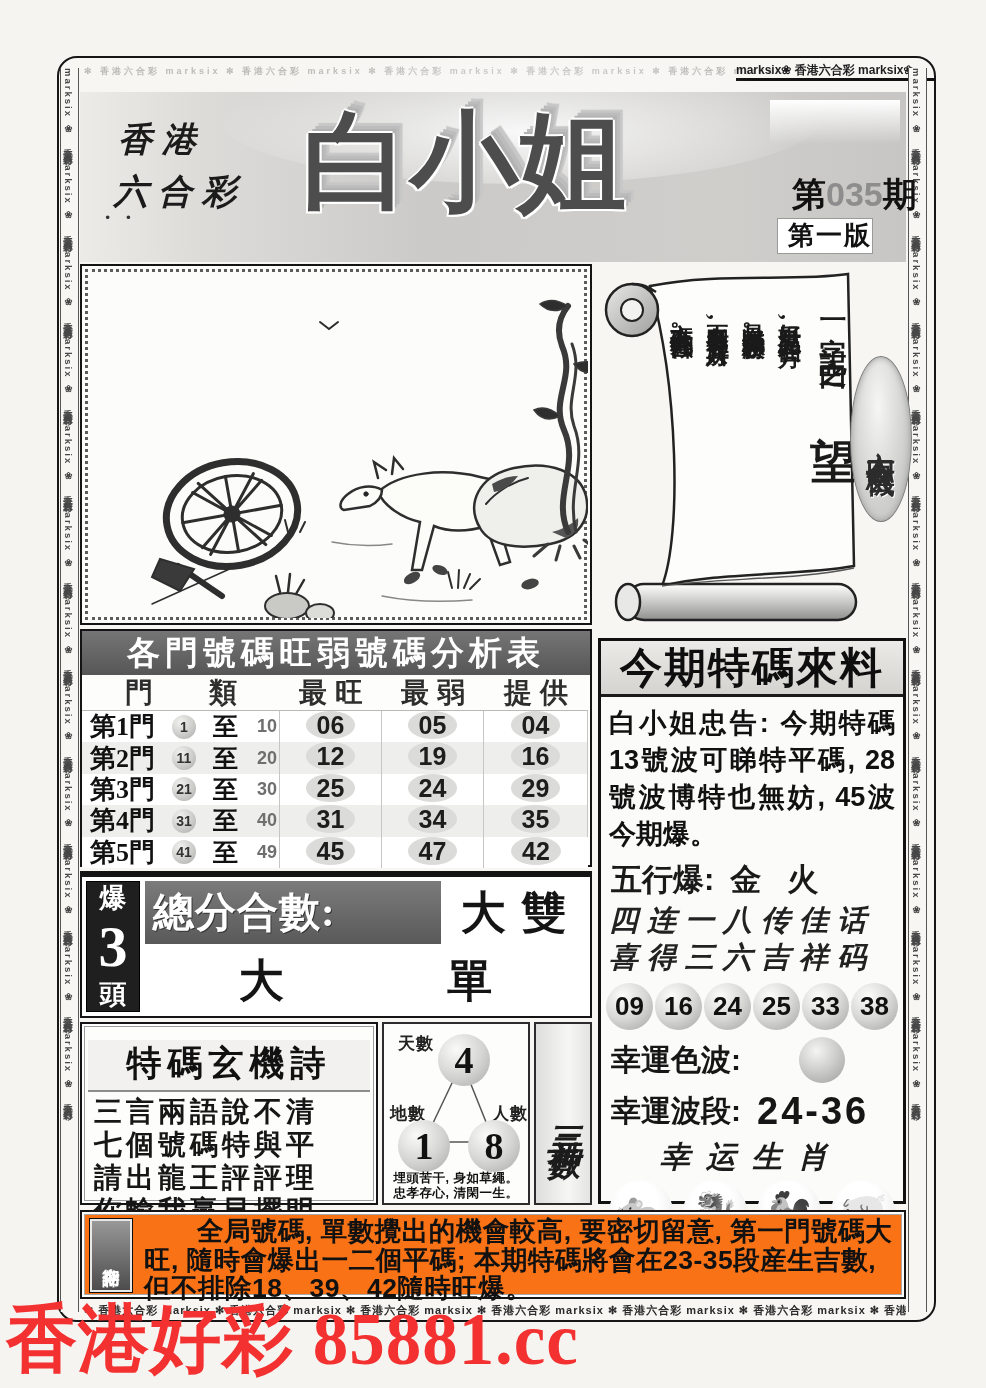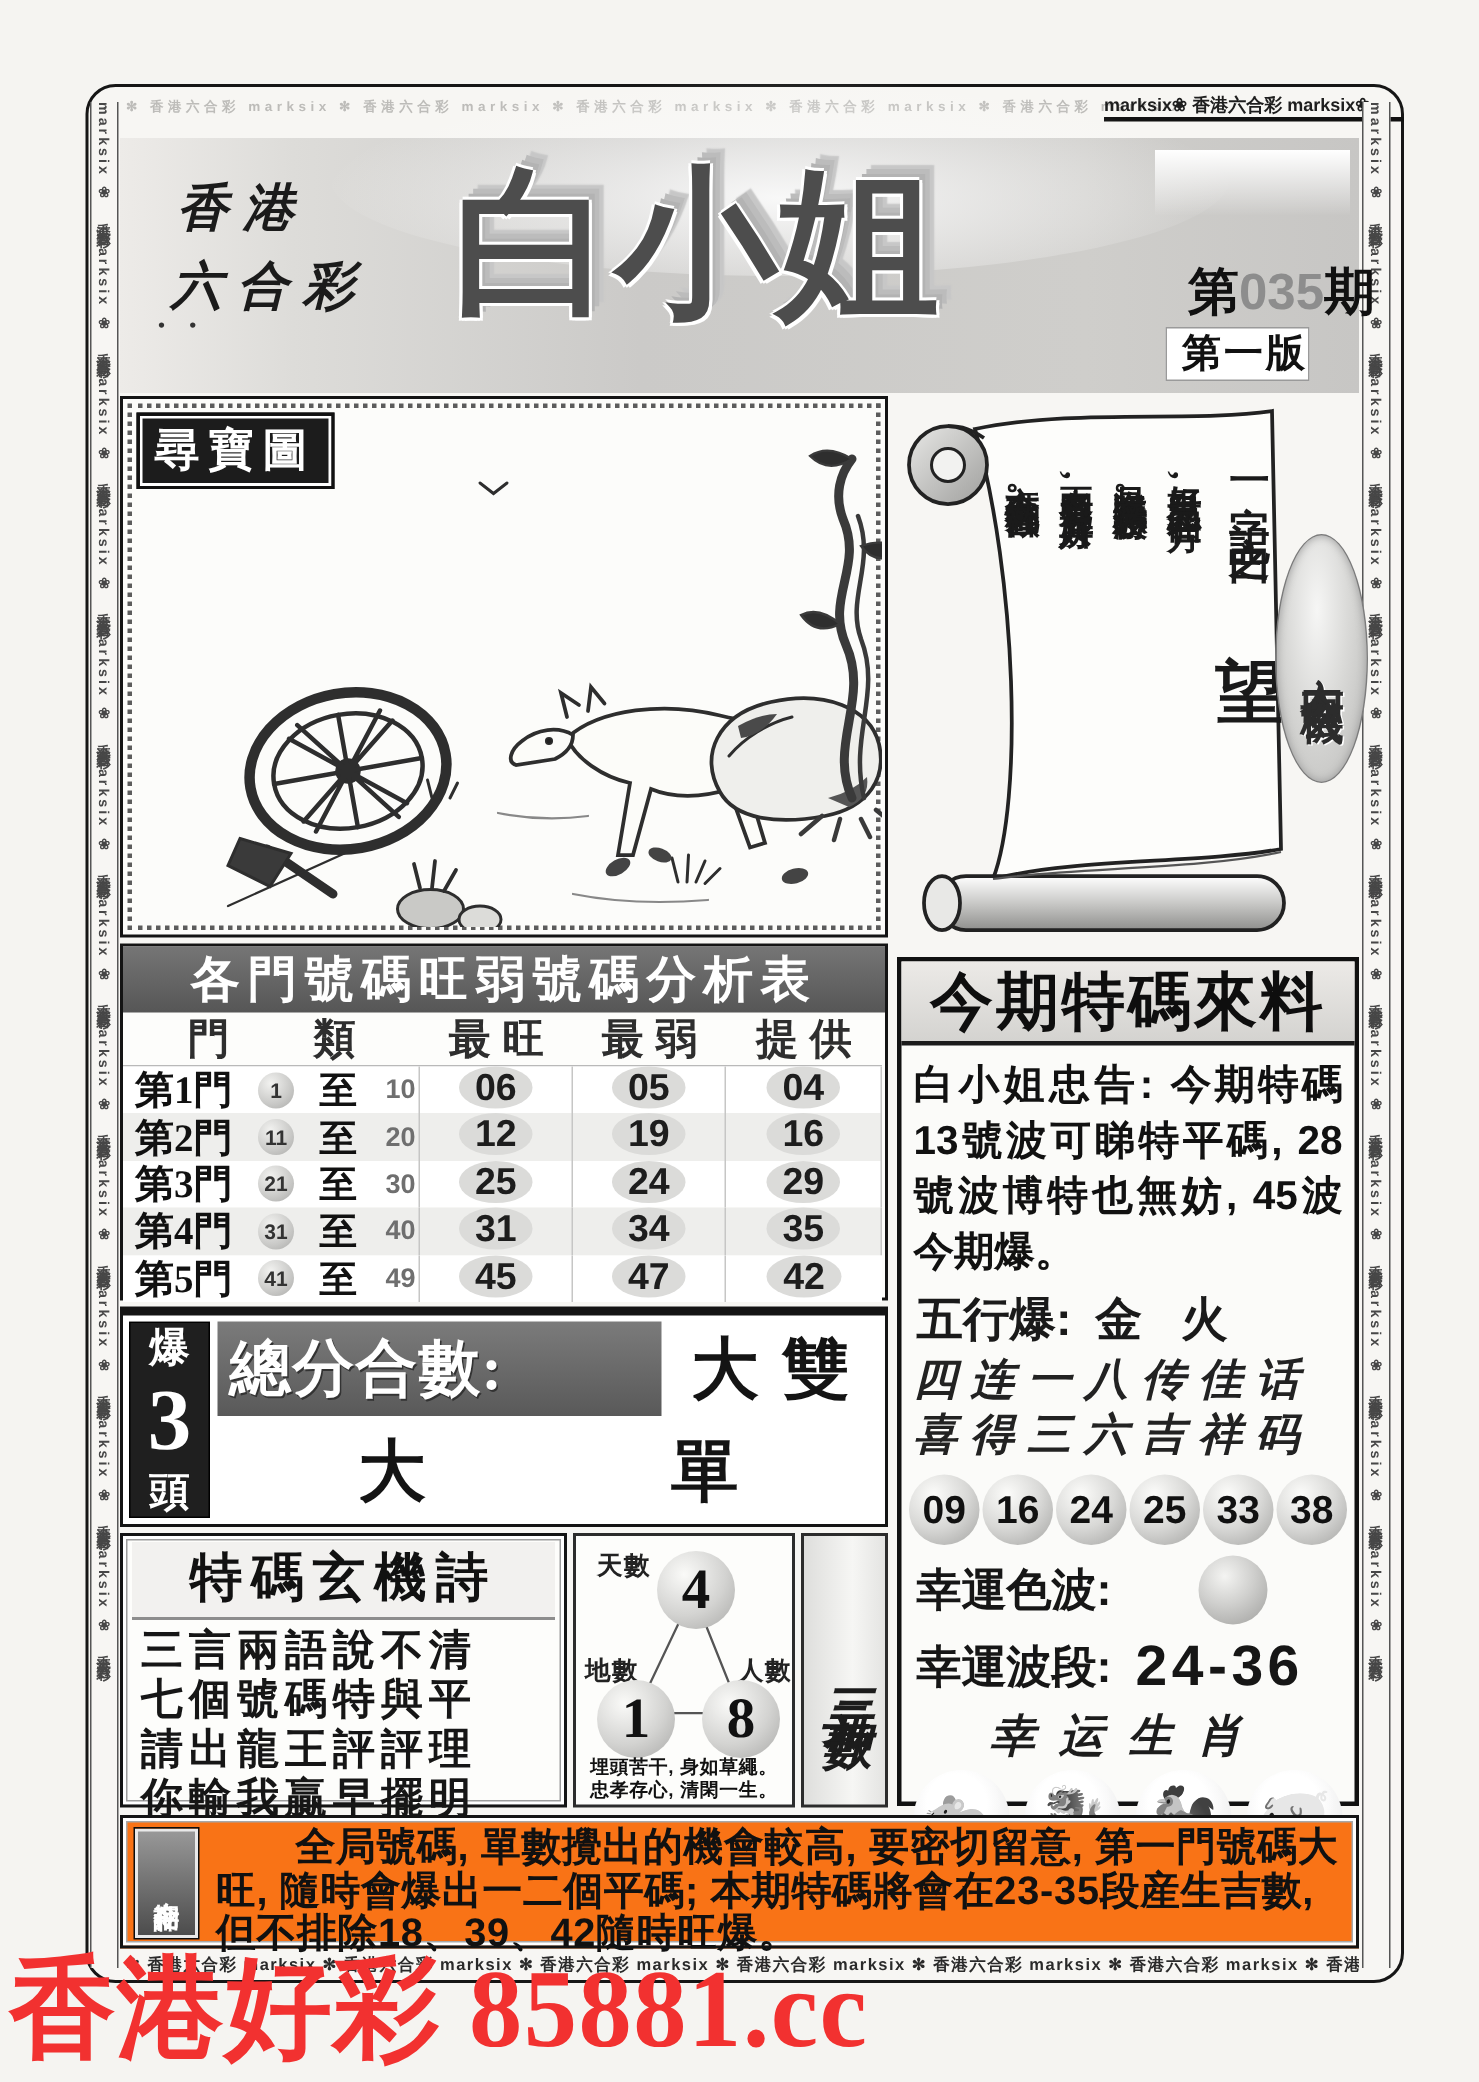--- a/index.html
+++ b/index.html
@@ -104,21 +104,21 @@
   .burst-rows{flex:1;display:flex;flex-direction:column;gap:5px;}
   .burst-row{flex:1;display:flex;gap:0;}
   .burst-label{width:296px;background:linear-gradient(180deg,#7b7b7b,#595959);color:#fff;
       font:900 41px "Liberation Serif",serif;display:flex;align-items:center;padding-left:8px;letter-spacing:1px;
       text-shadow:1px 1px 0 #333;}
   .burst-val{flex:1;display:flex;align-items:center;justify-content:space-around;
       font:900 45px "Liberation Serif",serif;color:#141414;padding:0 12px;}
 
   
   .poem{position:absolute;left:80px;top:1022px;width:298px;height:183px;border:2.5px solid #141414;background:#fdfdfb;
-      box-shadow:inset 0 0 0 2px #fff,inset 0 0 0 3px #9c9c9c;padding:4px 6px 2px;}
+      box-shadow:inset 0 0 0 2px #fff,inset 0 0 0 3px #9c9c9c;padding:16px 6px 2px;}
   .poem-title{font:800 35px "Liberation Sans",sans-serif;text-align:center;letter-spacing:6px;color:#111;
       border-bottom:2px solid #8d8d8d;padding-bottom:3px;background:#f2f1ef;}
   .poem-line{display:flex;justify-content:space-between;padding:0 6px;
       font:800 28px "Liberation Sans",sans-serif;color:#161616;line-height:33px;letter-spacing:4px;}
   .poem-lines{margin-top:3px;}
 
   
   .trinity{position:absolute;left:382px;top:1022px;width:148px;height:183px;border:2px solid #2c2c2c;background:#fdfdfb;}
   .tri-label{position:absolute;font:800 17px "Liberation Serif",serif;color:#222;letter-spacing:1px;}
   .tri-ball{position:absolute;width:52px;height:52px;border-radius:50%;
@@ -195,21 +195,20 @@
       <div class="b2">六合彩</div>
     </div>
     <div class="dots">· ·</div>
     <div class="title-main">白小姐</div>
     <div class="issue"><span>第</span><span class="num">035</span><span>期</span></div>
     <div class="edition">第一版</div>
   </div>
 
   <div class="pic">
     <div class="pic-inner"></div>
-    <div class="pic-label">尋寶圖</div>
     <svg width="506" height="352" viewBox="0 0 506 352">
       <g stroke="#2e2e2e" fill="none" stroke-linecap="round">
         <path d="M238,56 l9,7 l9,-7" stroke-width="2"></path>
 
         <g transform="rotate(-10 150 248)">
           <ellipse cx="150" cy="248" rx="66" ry="52" stroke-width="7"></ellipse>
           <ellipse cx="150" cy="248" rx="50" ry="38" stroke-width="3"></ellipse>
           <circle cx="150" cy="248" r="8" fill="#2e2e2e"></circle>
           <path d="M150,210 L150,286 M100,248 L200,248 M115,220 L185,276 M185,220 L115,276 M122,212 L178,284 M178,212 L122,284" stroke-width="3"></path>
         </g>

